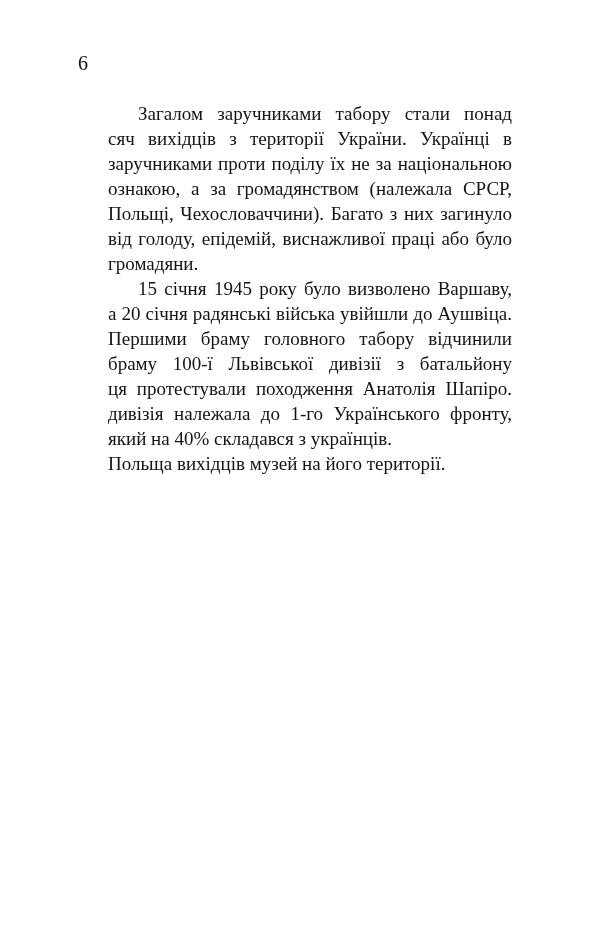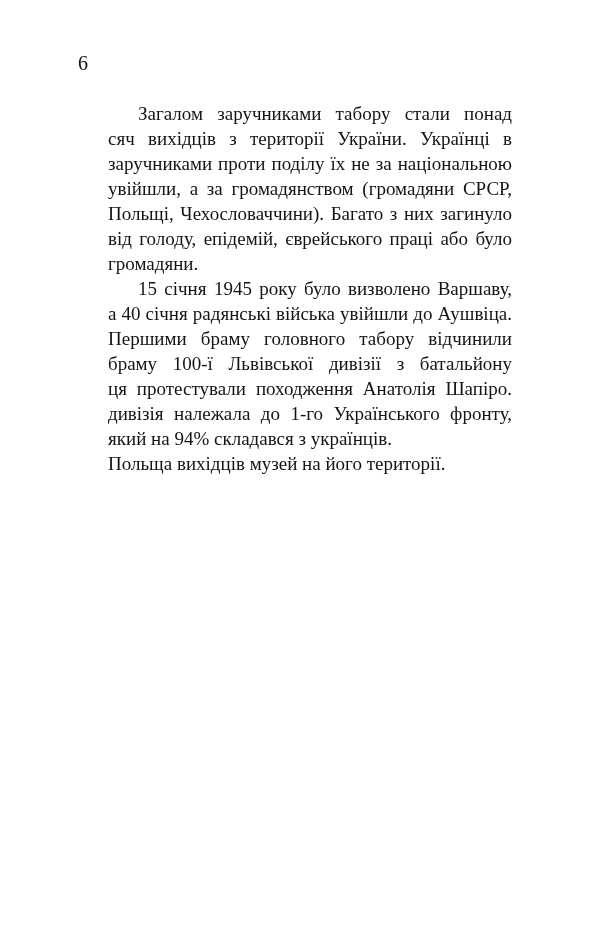--- a/index.html
+++ b/index.html
@@ -57,31 +57,31 @@
 </head>
 <body>
 
 <div class="book-page">
   <div class="page-number">6</div>
   <div class="text-block">
       <div class="paragraph">
         <div class="line indent">Загалом заручниками табору стали понад 14,5 ти-</div>
         <div class="line">сяч вихідців з території України. Українці в таборі</div>
         <div class="line">заручниками проти поділу їх не за національною</div>
-        <div class="line">увійшли, а за громадянством (громадяни СРСР,</div>
+        <div class="line">ознакою, а за громадянством (належала СРСР,</div>
         <div class="line">Польщі, Чехословаччини). Багато з них загинуло</div>
-        <div class="line">від голоду, епідемій, єврейського праці або було</div>
+        <div class="line">від голоду, епідемій, виснажливої праці або було</div>
         <div class="line last">громадяни.</div>
       </div>
       <div class="paragraph">
         <div class="line indent">15 січня 1945 року було визволено Варшаву,</div>
-        <div class="line">а 40 січня радянські війська увійшли до Аушвіца.</div>
+        <div class="line">а 20 січня радянські війська увійшли до Аушвіца.</div>
         <div class="line">Першими браму головного табору відчинили сол-</div>
         <div class="line">браму 100-ї Львівської дивізії з батальйону полтав-</div>
         <div class="line">ця протестували походження Анатолія Шапіро. Ця</div>
         <div class="line">дивізія належала до 1-го Українського фронту,</div>
-        <div class="line last">який на 94% складався з українців.</div>
+        <div class="line last">який на 40% складався з українців.</div>
       </div>
       <div class="paragraph">
         <div class="line last">Польща вихідців музей на його території.</div>
       </div>
     </div>
 </div>
 
 </body></html>

